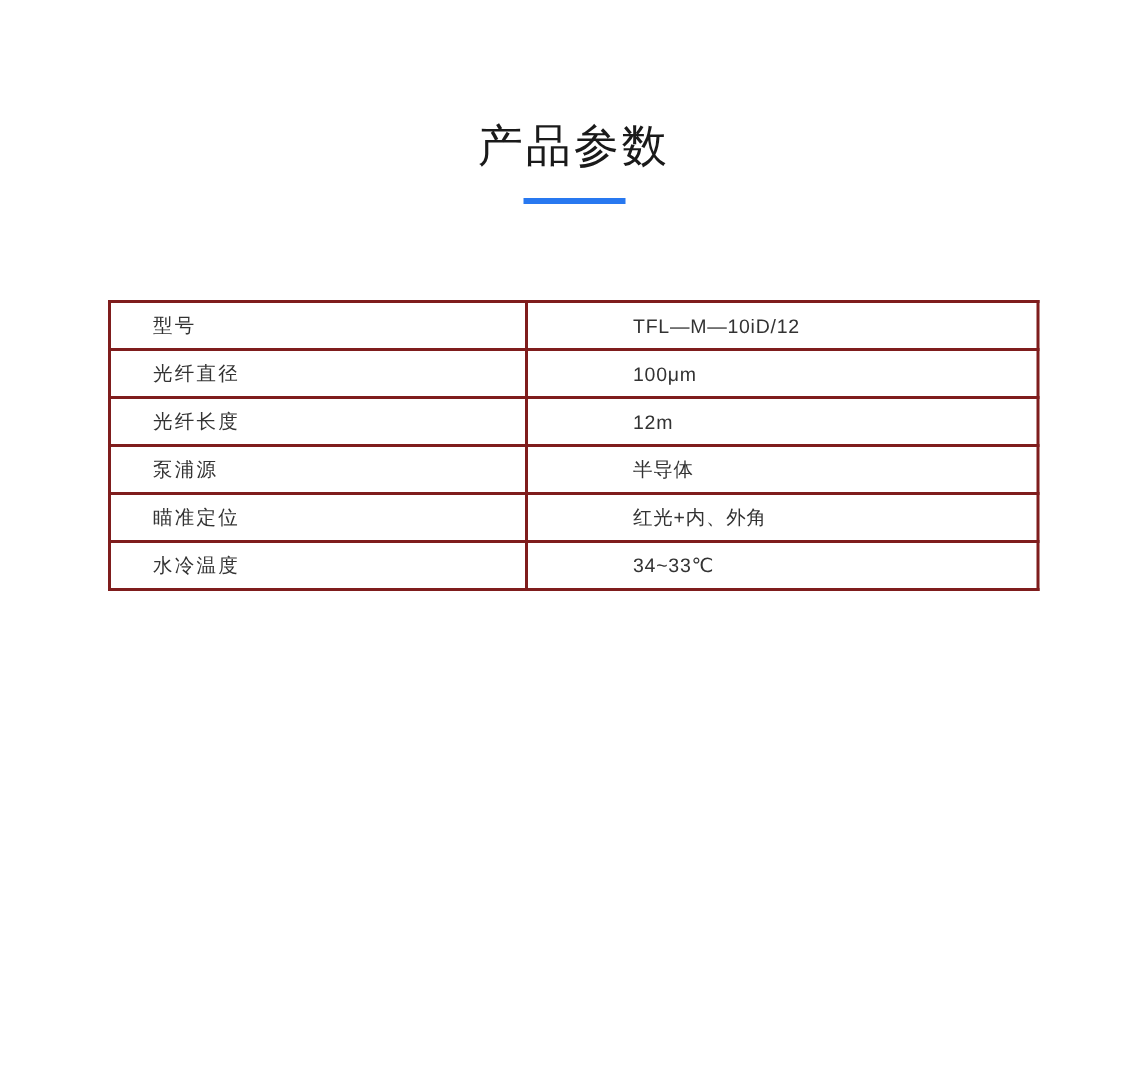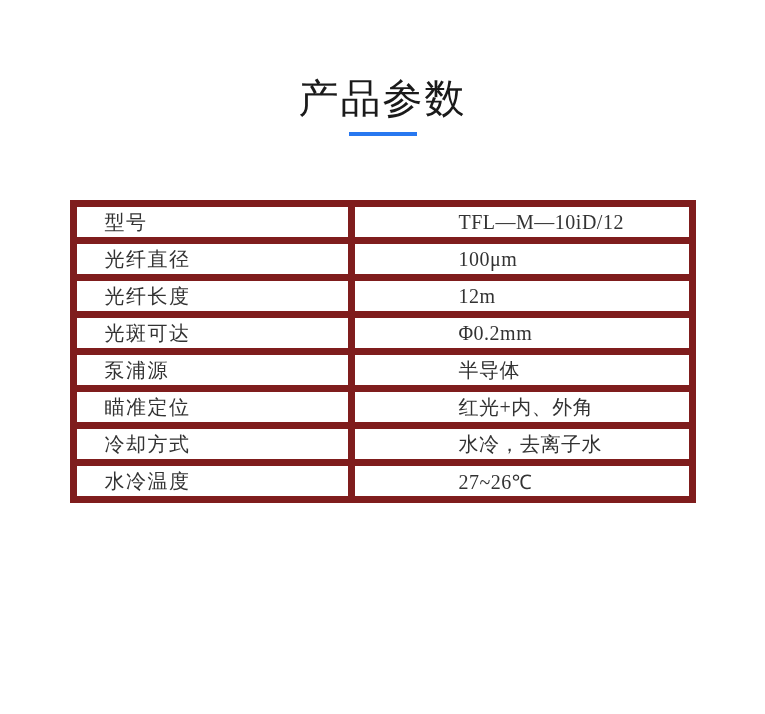--- a/index.html
+++ b/index.html
@@ -11,55 +11,54 @@
     width: 765px;
     height: 714px;
     font-family: "Liberation Sans", "DejaVu Sans", sans-serif;
     color: #333333;
     overflow: hidden;
   }
   .page-title {
     margin: 0;
     padding-top: 82px;
     text-align: center;
-    font-size: 40px;
+    font-size: 30px;
     line-height: 32px;
     font-weight: 500;
     letter-spacing: 2px;
     color: #1a1a1a;
   }
   .title-underline {
     width: 68px;
     height: 4px;
     margin: 18px auto 0 auto;
     background: #2878f0;
   }
   .spec-table {
     width: 619px;
     margin: 64px auto 0 auto;
     border-collapse: collapse;
     table-layout: fixed;
   }
   .spec-table td {
-    border: 7px solid #7f1d1d;
+    border: 2px solid #7f1d1d;
     height: 28px;
-    font-size: 20px;
+    font-size: 13px;
     vertical-align: middle;
     white-space: nowrap;
     overflow: hidden;
-    font-family: Liberation Serif, serif;
   }
   .spec-table col.c1 { width: 278px; }
   .spec-table col.c2 { width: 341px; }
   td.param-name {
     padding-left: 28px;
     letter-spacing: 1.5px;
   }
   td.param-value {
-    padding-left: 104px;
+    padding-left: 70px;
     letter-spacing: 0.5px;
   }
 </style>
 </head>
 <body>
 
 <h1 class="page-title">产品参数</h1>
 
 <div class="title-underline" style="background: rgb(40, 120, 240);"></div>
 
@@ -75,33 +74,25 @@
       </tr>
       <tr>
         <td class="param-name">光纤直径</td>
         <td class="param-value">100μm</td>
       </tr>
       <tr>
         <td class="param-name">光纤长度</td>
         <td class="param-value">12m</td>
       </tr>
       <tr>
-        <td class="param-name">光斑可达</td>
-        <td class="param-value">Φ0.2mm</td>
-      </tr>
-      <tr>
         <td class="param-name">泵浦源</td>
         <td class="param-value">半导体</td>
       </tr>
       <tr>
         <td class="param-name">瞄准定位</td>
         <td class="param-value">红光+内、外角</td>
       </tr>
       <tr>
-        <td class="param-name">冷却方式</td>
-        <td class="param-value">水冷，去离子水</td>
-      </tr>
-      <tr>
         <td class="param-name">水冷温度</td>
-        <td class="param-value">27~26℃</td>
+        <td class="param-value">34~33℃</td>
       </tr>
     </tbody>
 </table>
 
 </body></html>

